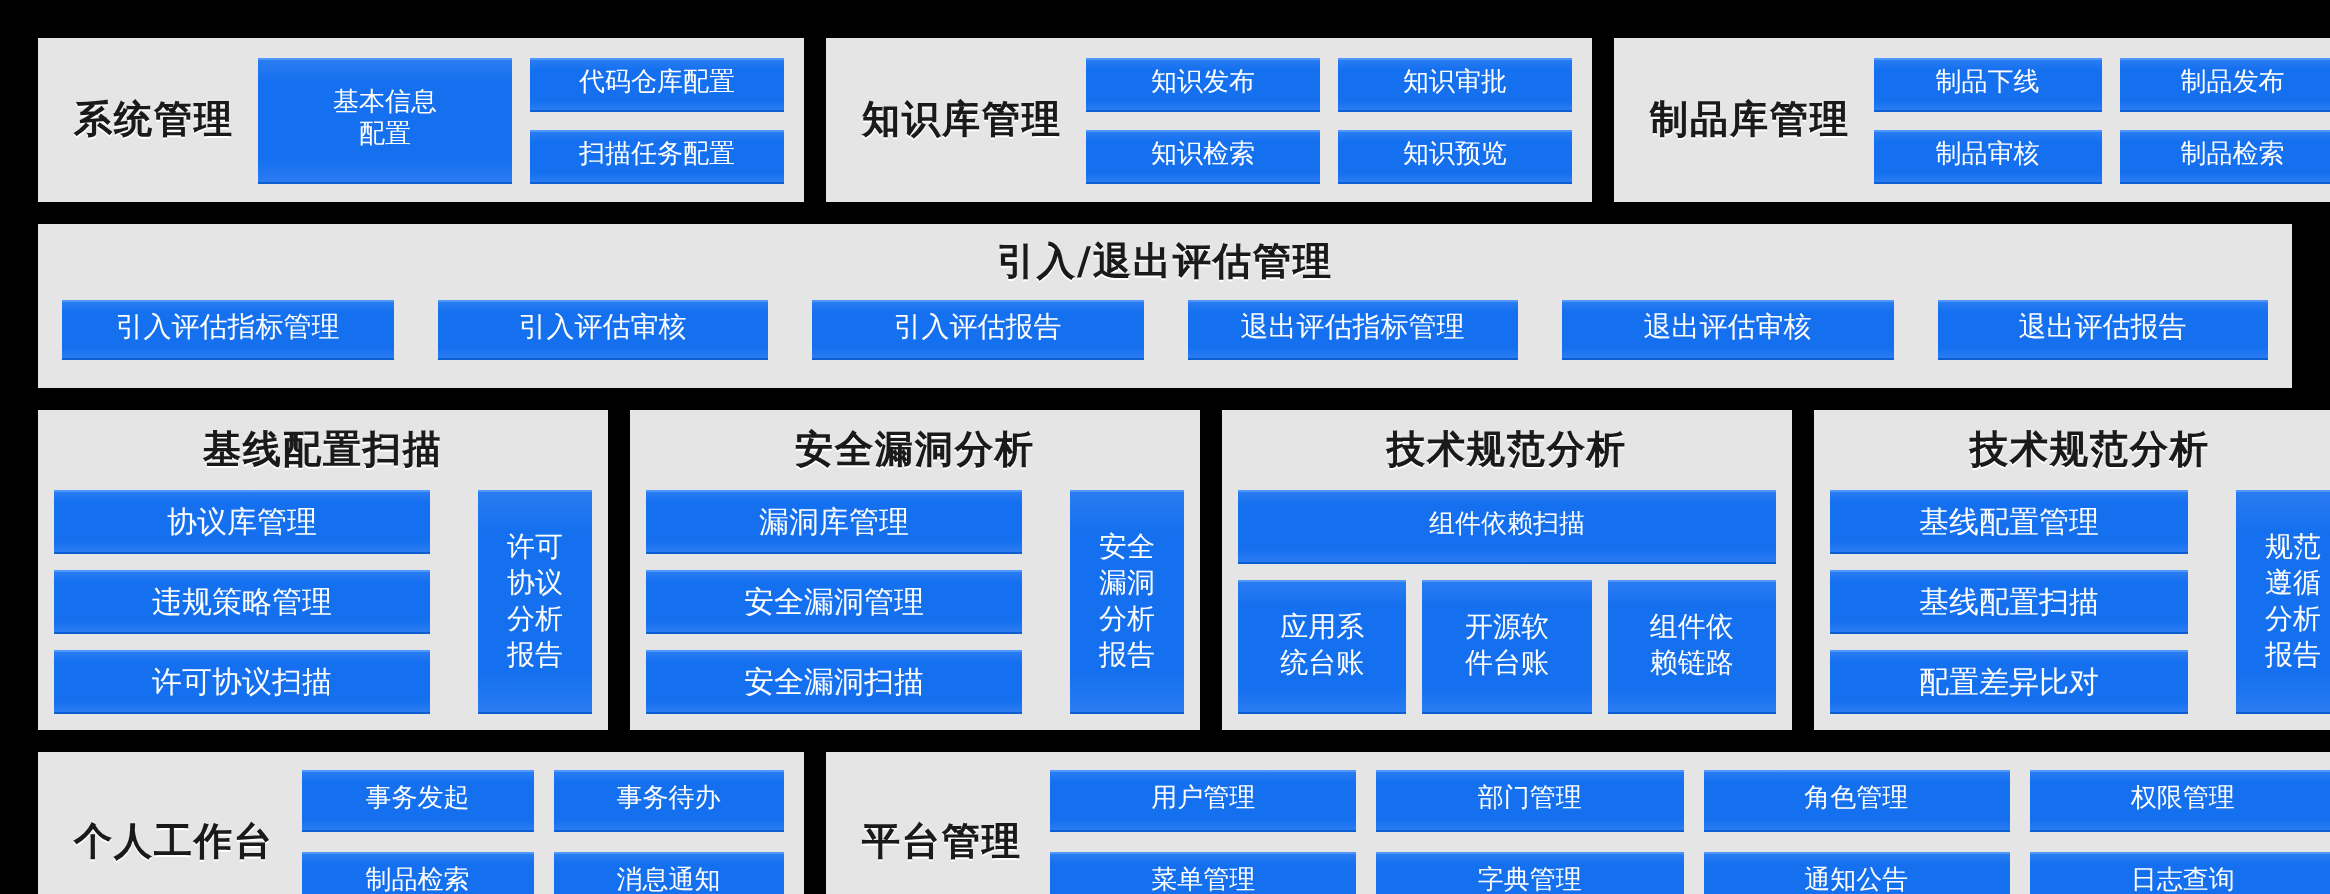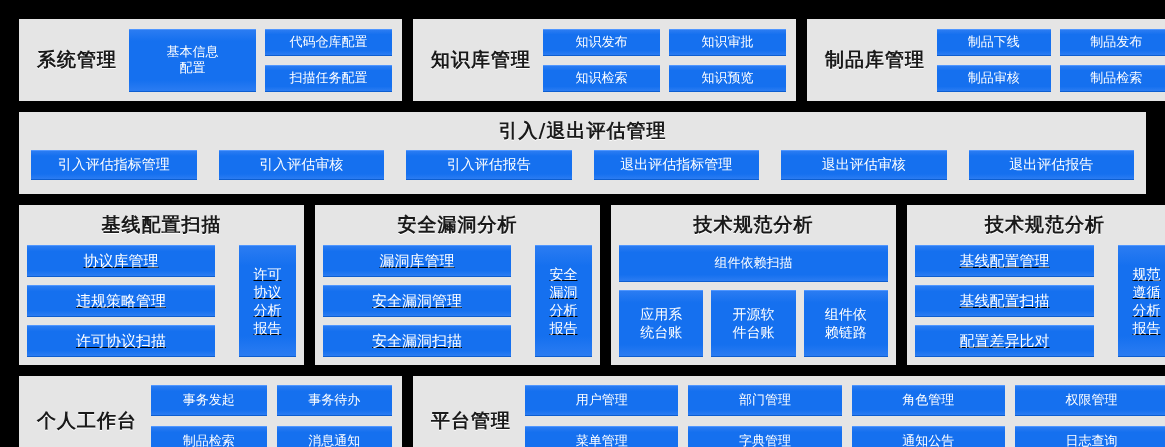--- a/index.html
+++ b/index.html
@@ -74,21 +74,21 @@
   .row2-btns{display:flex;gap:22px;justify-content:space-between;padding:0 4px;}
   .row2-btns .btn{height:30px;flex:1;font-size:14px;}
   
   .row3{display:flex;gap:5px;height:166px;flex:0 0 166px;}
   .r3p{flex-direction:column;align-items:stretch;padding:4px 8px 8px 8px;}
   .r3p.legal{width:291px;flex:0 0 291px;}
   .r3p.vuln{width:291px;flex:0 0 291px;}
   .r3p.comp{width:291px;flex:0 0 291px;}
   .r3p.tech{width:282px;flex:0 0 282px;}
   .r3p .panel-title{text-align:center;margin:3px 0 7px 0;}
-  .r3-body{display:flex;gap:24px;flex:1;text-decoration:underline;}
+  .r3-body{display:flex;gap:24px;flex:1;}
   .r3-main{display:flex;flex-direction:column;gap:8px;flex:1;}
   .r3-main .btn{flex:1;font-size:15px;}
   .r3-side{width:57px;flex:0 0 57px;}
   .r3-side .btn{height:100%;width:100%;font-size:14px;letter-spacing:0;}
   
   .comp-top{height:37px;flex:0 0 37px;}
   .comp-bottom{display:flex;gap:8px;flex:1;}
   .comp-bottom .btn{flex:1;font-size:14px;}
   .comp-inner{display:flex;flex-direction:column;gap:8px;flex:1;}
   

